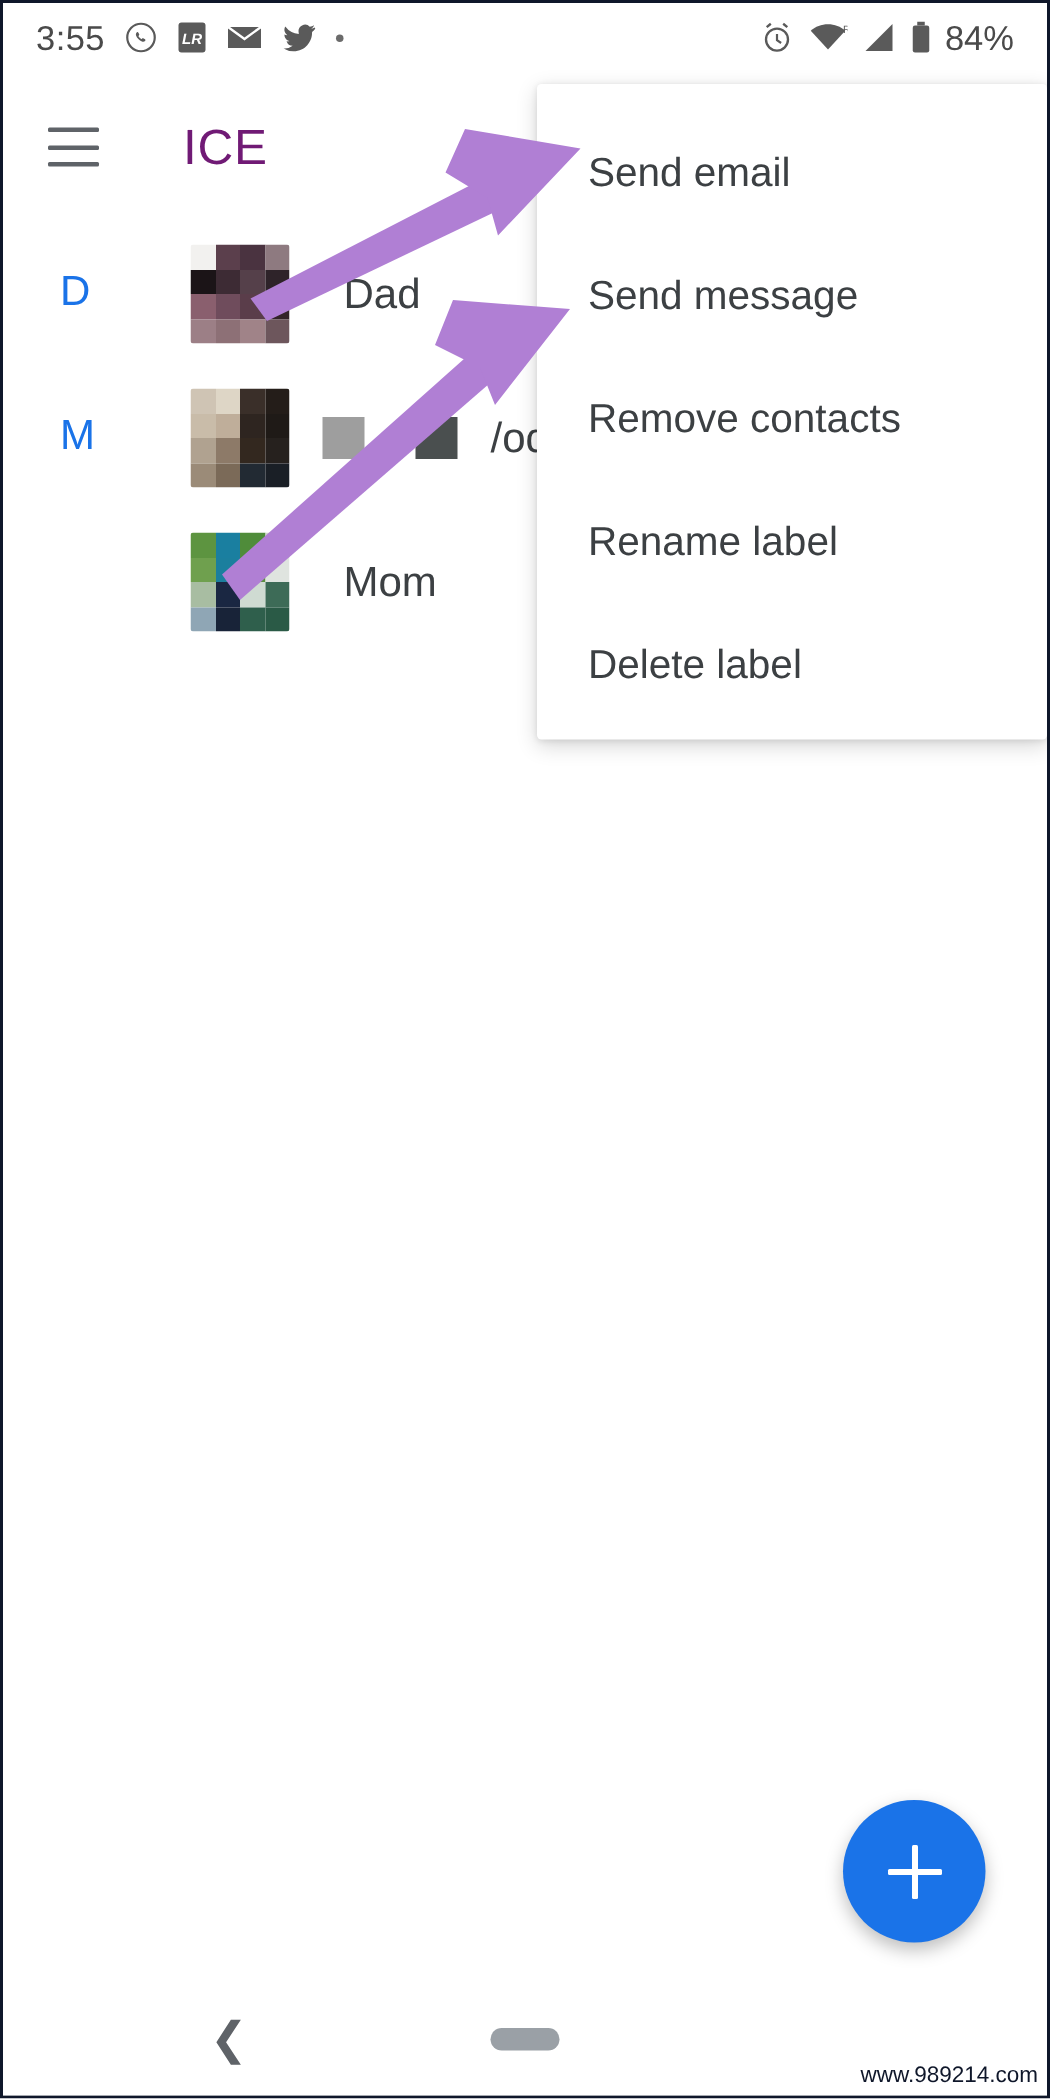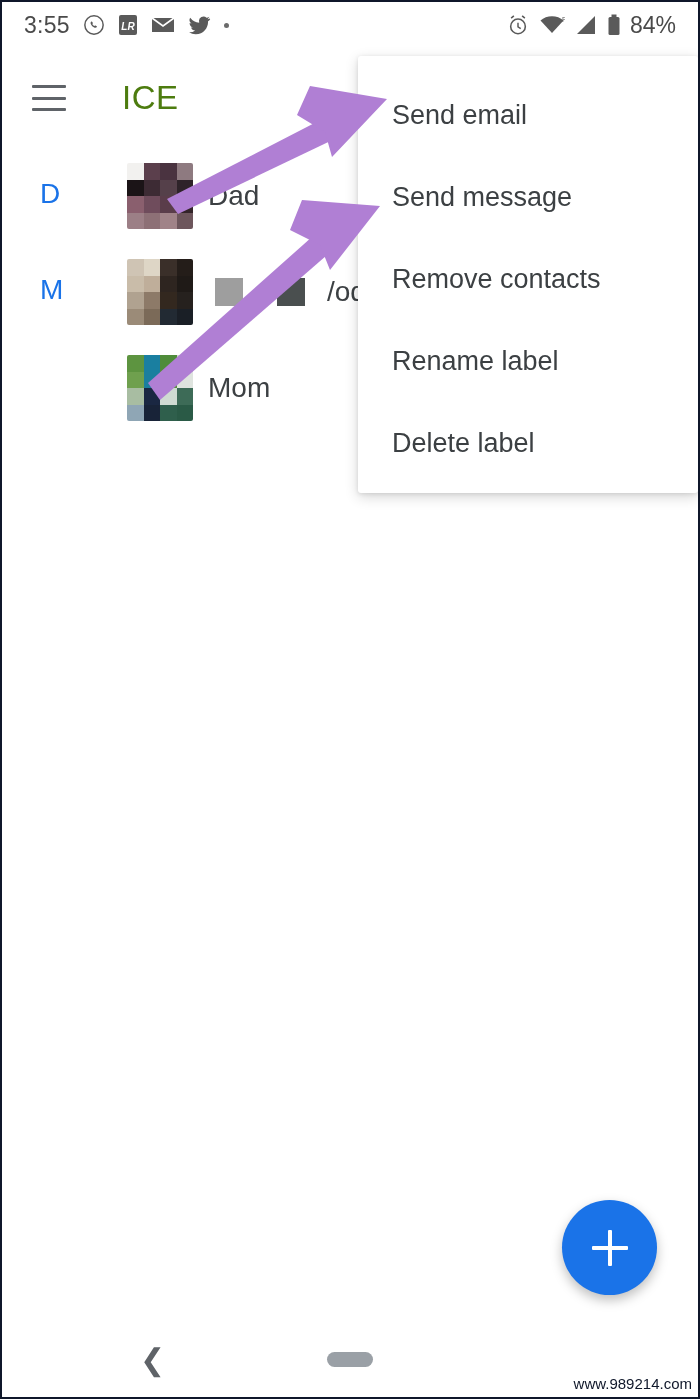--- a/index.html
+++ b/index.html
@@ -31,33 +31,33 @@
   .battery-pct { font-size: 23px; color: #4a4a4a; margin-left: -1px; }
   .dot-sep { width: 5px; height: 5px; border-radius: 50%; background: #6b6b6b; display:inline-block; }
 
   
   #appbar {
     position: absolute; left: 0; top: 46px; right: 0; height: 100px;
     display: flex; align-items: center;
   }
   #hamburger { width: 34px; height: 26px; margin-left: 30px; display: flex; flex-direction: column; justify-content: space-between; cursor: pointer; }
   #hamburger span { display: block; height: 3px; background: #5f6368; border-radius: 1px; }
-  #app-title { margin-left: 56px; font-size: 33px; color: #4d7c0f; letter-spacing: 0.5px; }
+  #app-title { margin-left: 56px; font-size: 33px; color: #701a75; letter-spacing: 0.5px; }
 
   
   #contact-list { position: absolute; left: 0; top: 146px; right: 0; }
   .section { position: relative; }
   .section-letter {
     position: absolute; left: 38px; font-size: 28px; color: #1a73e8; font-weight: 400;
   }
   .contact-row { display: flex; align-items: center; height: 96px; padding-left: 125px; }
   .avatar { width: 66px; height: 66px; flex: 0 0 66px; border-radius: 2px; overflow: hidden; }
   .avatar .px { width: 100%; height: 100%; display: grid; grid-template-columns: repeat(4,1fr); grid-template-rows: repeat(4,1fr); }
   .avatar .px i { display: block; }
-  .contact-name { margin-left: 15px; font-size: 28px; color: #3c4043; white-space: nowrap; }
+  .contact-name { margin-left: 36px; font-size: 28px; color: #3c4043; white-space: nowrap; }
   .blur-blocks { display: flex; align-items: center; gap: 34px; margin-left: 22px; }
   .blur-blocks i { display: block; width: 28px; height: 28px; }
 
   
   #popup-menu {
     position: absolute; left: 356px; top: 54px; width: 340px; height: 437px;
     background: #ffffff; border-radius: 3px;
     box-shadow: 0 4px 14px rgba(0,0,0,0.16), 0 1px 4px rgba(0,0,0,0.10);
   }
   .menu-item {

